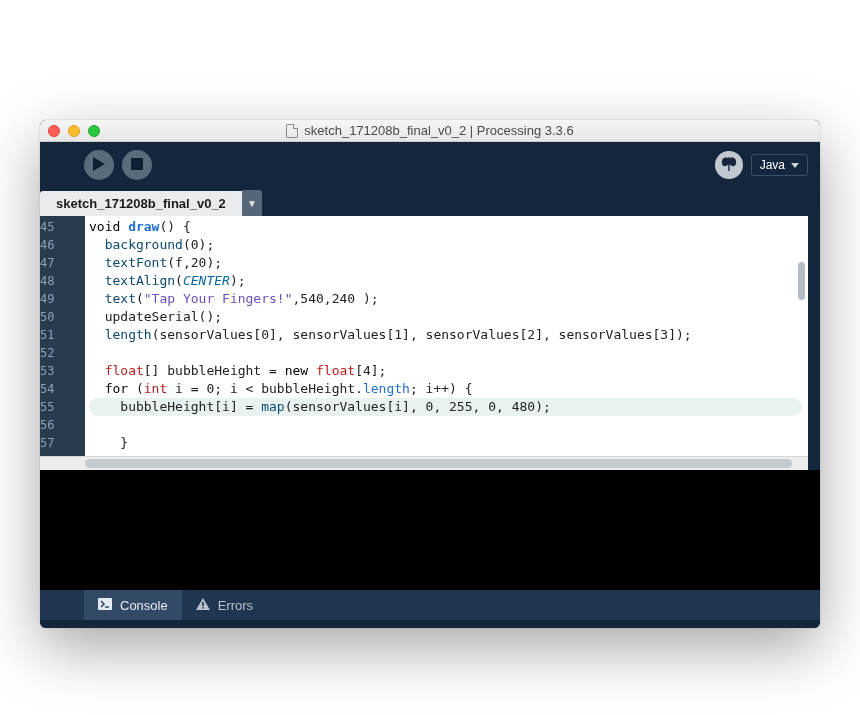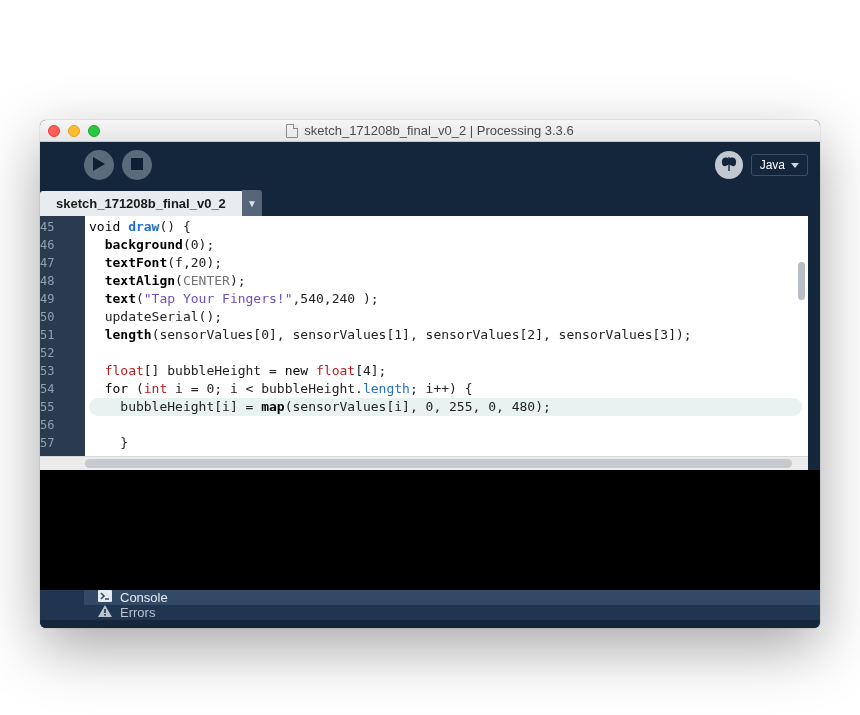--- a/index.html
+++ b/index.html
@@ -134,22 +134,22 @@
     padding:2px 6px 2px 4px;
     white-space:pre;
     position:relative;
     overflow:hidden;
   }
   .code .line { height:18px; }
   .hl-line { background:#e8f3f1; display:block; width:100%;border-radius:9px; }
   .tk-kw   { color:#000000; }
   .tk-fn   { color:#1f6fd0; font-weight:600; }
   .tk-prop { color:#1f6fd0; }
-  .tk-call { color:#000000;font-weight:bold; }
-  .tk-const{ color:#737373; }
+  .tk-call { color:#0c4a6e; }
+  .tk-const{ color:#0369a1;font-style:italic; }
   .tk-str  { color:#6b4fbf; }
   .tk-orange{ color:#b91c1c; }
   .tk-plain{ color:#222; }
 
   .vscroll {
     position:absolute; right:3px; top:46px; width:7px; height:38px;
     background:#b7bdc4; border-radius:4px;
   }
   .hscrollbar {
     height:14px; background:#ececec; border-top:1px solid #d7d7d7;
@@ -163,21 +163,20 @@
   .console-area {
     background:#000; height:120px; margin:0 0 0 0;
   }
   
   .status {
     background:#1f3550;
     height:30px; display:flex; align-items:stretch;
     padding-left:44px;
     color:#b9c2cd;
     font-size:13px;
-    flex-direction:column;
   }
   .status .stab {
     display:flex; align-items:center; gap:8px; padding:0 14px;
   }
   .status .stab.active { background:#334a66; color:#e6ebf1; }
   .stab svg { fill:#b9c2cd; }
   .stab.active svg { fill:#e6ebf1; }
 
   
   .footer { height:8px; background:#13263c; }

